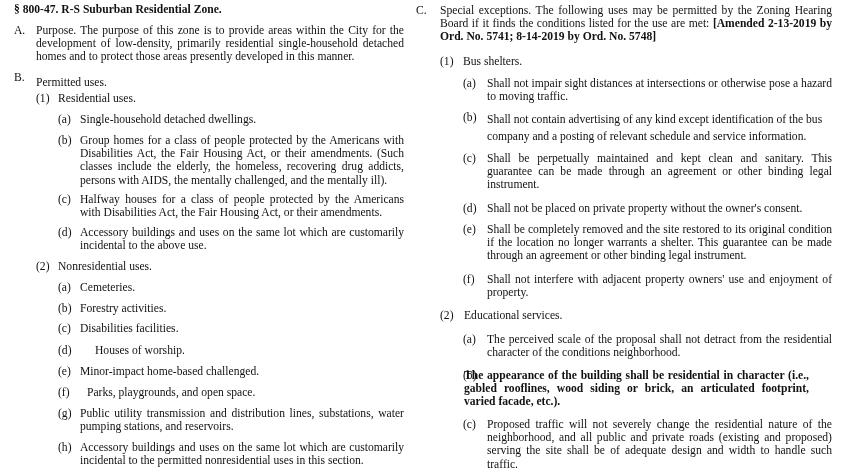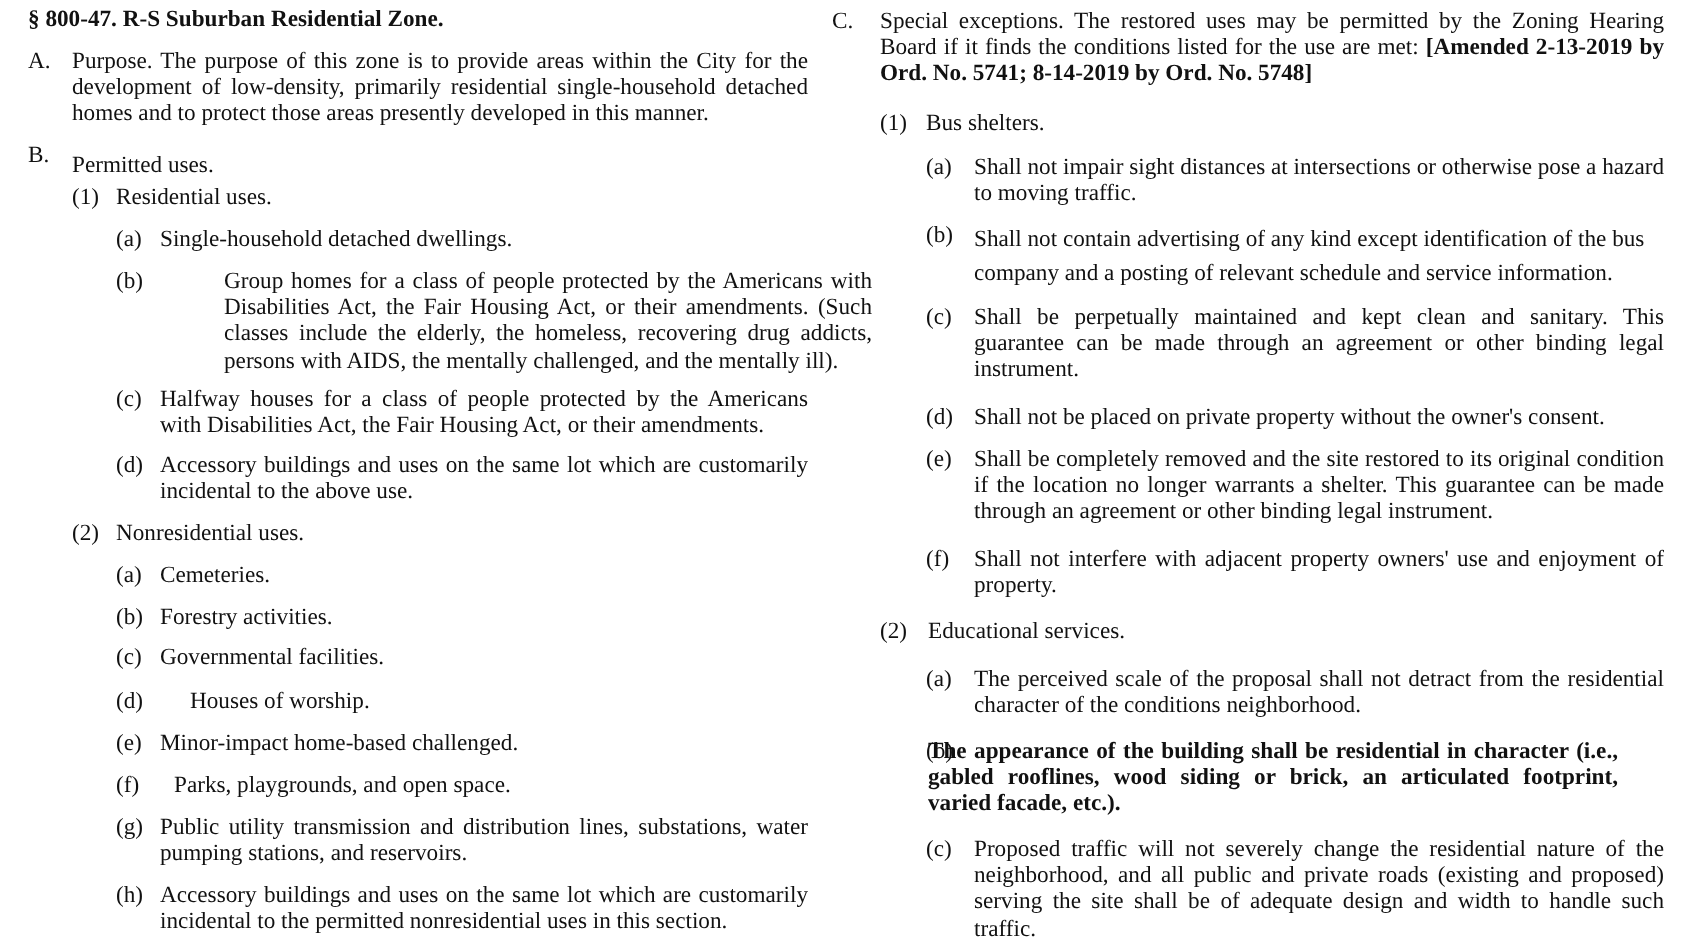--- a/index.html
+++ b/index.html
@@ -22,57 +22,57 @@
 <div class="abs" style="left:14px; top:71px;">B.</div>
 <div class="abs" style="left:36px; top:76px;">Permitted uses.</div>
 
 <div class="abs" style="left:36px; top:92px;">(1)</div>
 <div class="abs" style="left:58px; top:92px;">Residential uses.</div>
 
 <div class="abs" style="left:58px; top:113px;">(a)</div>
 <div class="abs just" style="left:80px; top:113px; width:324px;">Single-household detached dwellings.</div>
 
 <div class="abs" style="left:58px; top:134px;">(b)</div>
-<div class="abs just" style="left:80px; top:134px; width:324px;margin-left:32px;">Group homes for a class of people protected by the Americans with Disabilities Act, the Fair Housing Act, or their amendments. (Such classes include the elderly, the homeless, recovering drug addicts, persons with AIDS, the mentally challenged, and the mentally ill).</div>
+<div class="abs just" style="left:80px; top:134px; width:324px;">Group homes for a class of people protected by the Americans with Disabilities Act, the Fair Housing Act, or their amendments. (Such classes include the elderly, the homeless, recovering drug addicts, persons with AIDS, the mentally challenged, and the mentally ill).</div>
 
 <div class="abs" style="left:58px; top:193px;">(c)</div>
 <div class="abs just" style="left:80px; top:193px; width:324px;">Halfway houses for a class of people protected by the Americans with Disabilities Act, the Fair Housing Act, or their amendments.</div>
 
 <div class="abs" style="left:58px; top:226px;">(d)</div>
 <div class="abs just" style="left:80px; top:226px; width:324px;">Accessory buildings and uses on the same lot which are customarily incidental to the above use.</div>
 
 <div class="abs" style="left:36px; top:260px;">(2)</div>
 <div class="abs" style="left:58px; top:260px;">Nonresidential uses.</div>
 
 <div class="abs" style="left:58px; top:281px;">(a)</div>
 <div class="abs" style="left:80px; top:281px;">Cemeteries.</div>
 
 <div class="abs" style="left:58px; top:302px;">(b)</div>
 <div class="abs" style="left:80px; top:302px;text-align:center;">Forestry activities.</div>
 
 <div class="abs" style="left:58px; top:322px;">(c)</div>
-<div class="abs" style="left:80px; top:322px;">Governmental facilities.</div>
+<div class="abs" style="left:80px; top:322px;">Disabilities facilities.</div>
 
 <div class="abs" style="left:58px; top:344px;">(d)</div>
 <div class="abs" style="left:80px; top:344px;margin-left:15px;">Houses of worship.</div>
 
 <div class="abs" style="left:58px; top:365px;">(e)</div>
 <div class="abs" style="left:80px; top:365px;">Minor-impact home-based challenged.</div>
 
 <div class="abs" style="left:58px; top:386px;">(f)</div>
 <div class="abs" style="left:87px; top:386px;">Parks, playgrounds, and open space.</div>
 
 <div class="abs" style="left:58px; top:407px;">(g)</div>
 <div class="abs just" style="left:80px; top:407px; width:324px;">Public utility transmission and distribution lines, substations, water pumping stations, and reservoirs.</div>
 
 <div class="abs" style="left:58px; top:441px;">(h)</div>
 <div class="abs just" style="left:80px; top:441px; width:324px;">Accessory buildings and uses on the same lot which are customarily incidental to the permitted nonresidential uses in this section.</div>
 
 <div class="abs" style="left:416px; top:4px;">C.</div>
-<div class="abs just" style="left:440px; top:4px; width:392px;"><span>Special exceptions. The restored uses may be permitted by the Zoning Hearing Board if it finds the conditions listed for the use are met: </span><span class="b">[Amended 2-13-2019 by Ord. No. 5741; 8-14-2019 by Ord. No. 5748]</span></div>
+<div class="abs just" style="left:440px; top:4px; width:392px;"><span>Special exceptions. The following uses may be permitted by the Zoning Hearing Board if it finds the conditions listed for the use are met: </span><span class="b">[Amended 2-13-2019 by Ord. No. 5741; 8-14-2019 by Ord. No. 5748]</span></div>
 
 <div class="abs" style="left:440px; top:55px;">(1)</div>
 <div class="abs" style="left:463px; top:55px;">Bus shelters.</div>
 
 <div class="abs" style="left:463px; top:77px;">(a)</div>
 <div class="abs just" style="left:487px; top:77px; width:345px;">Shall not impair sight distances at intersections or otherwise pose a hazard to moving traffic.</div>
 
 <div class="abs" style="left:463px; top:111px;">(b)</div>
 <div class="abs" style="left:487px; top:111px; width:348px; line-height:17px;">Shall not contain advertising of any kind except identification of the bus company and a posting of relevant schedule and service information.</div>
 

